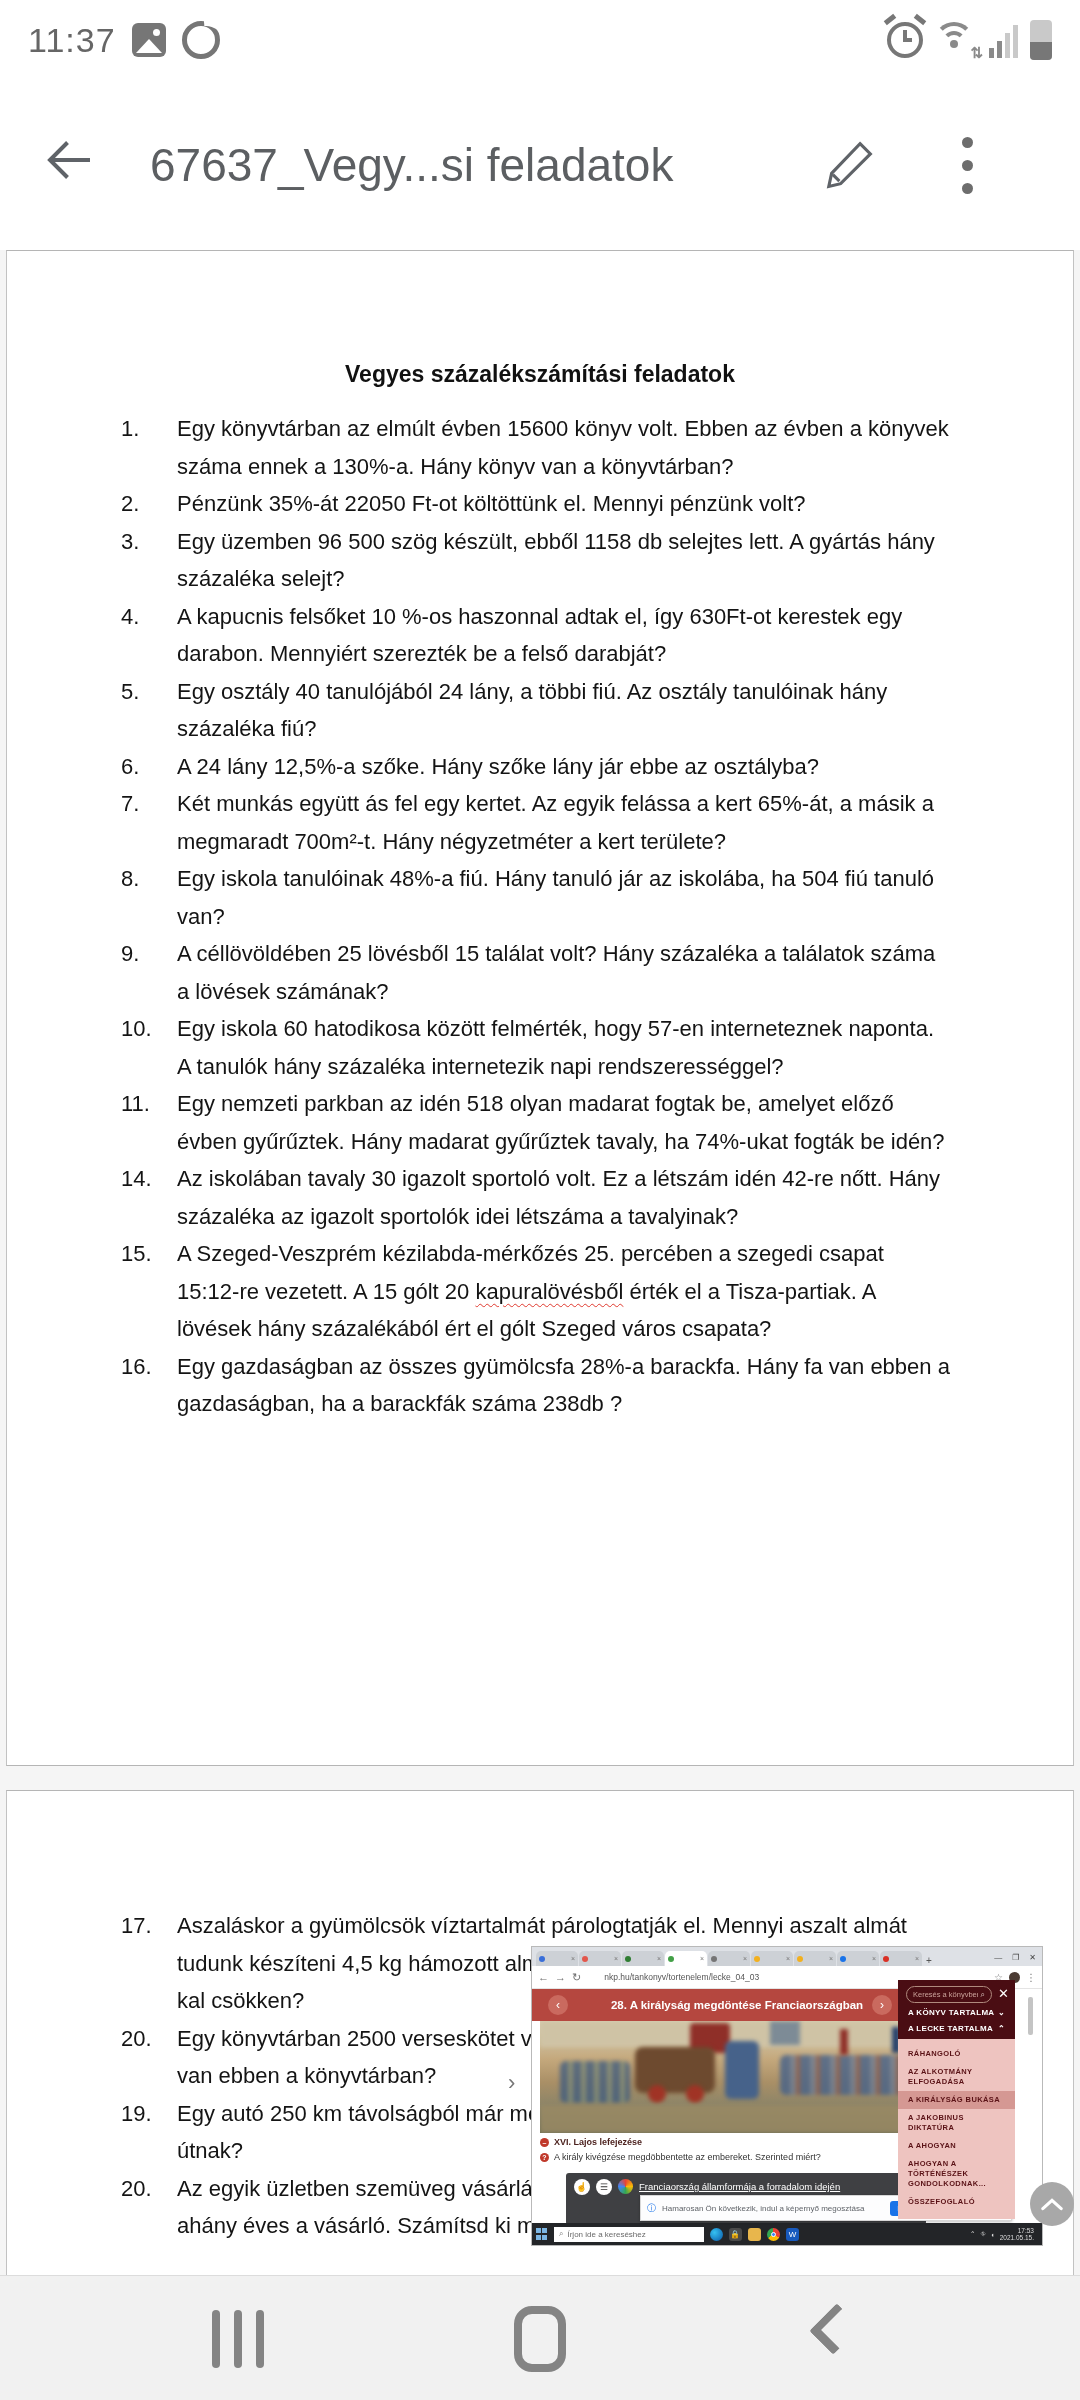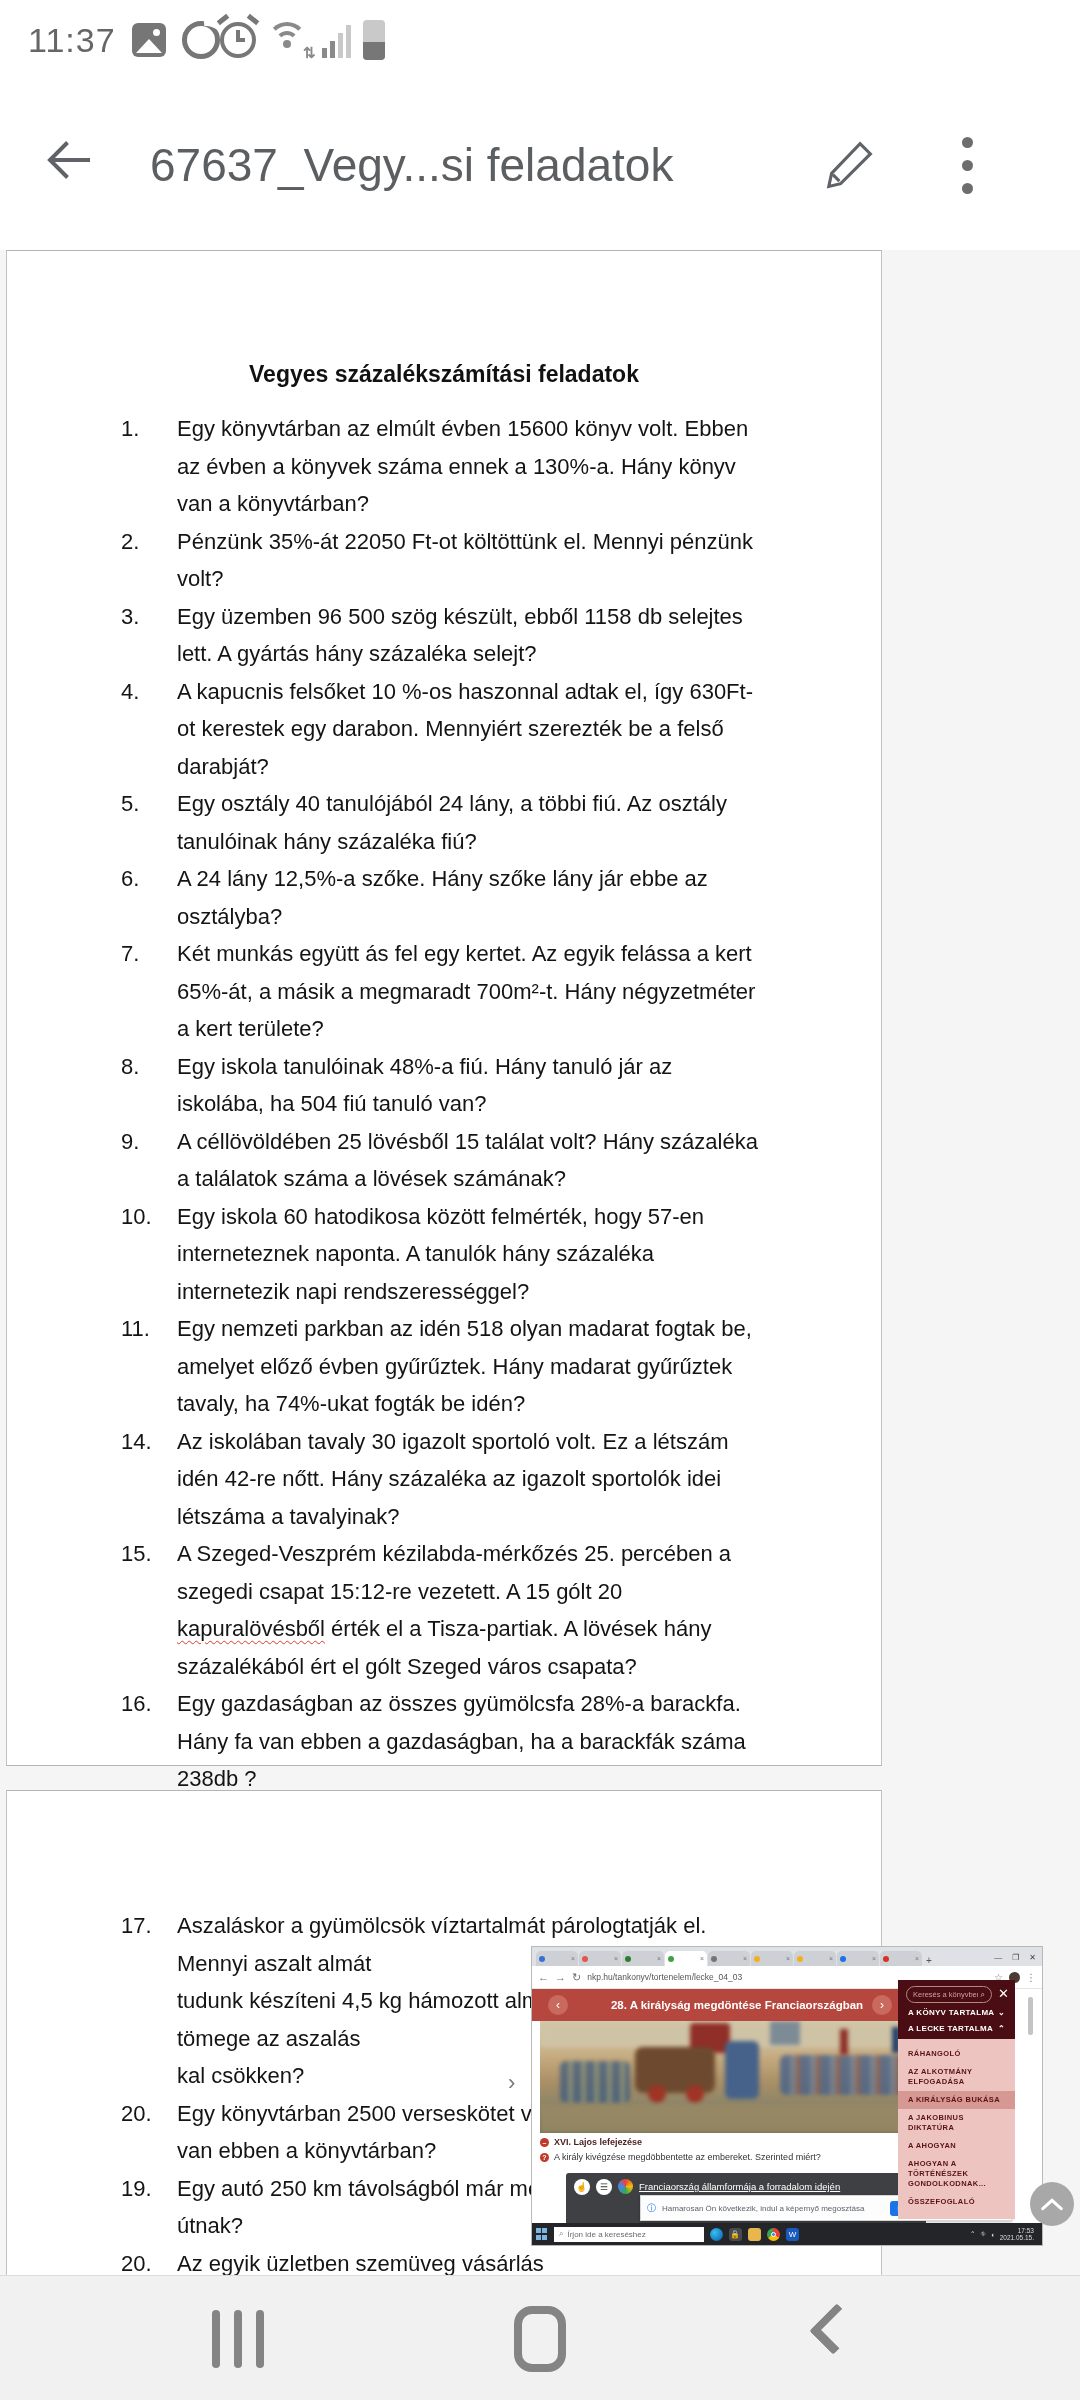--- a/index.html
+++ b/index.html
@@ -1,21 +1,21 @@
 <!DOCTYPE html>
 <html><head>
 <meta charset="utf-8">
 <style>
   * { margin:0; padding:0; box-sizing:border-box; }
   html,body { background:#ccc; }
   body { font-family:"Liberation Sans", sans-serif; }
   .phone { position:relative; width:1080px; height:2400px; background:#fff; overflow:hidden; margin:0 auto; }
 
   
-  .statusbar { position:absolute; top:0; left:0; width:1080px; height:80px; display:flex; align-items:center; padding:0 28px; color:#6d6d6d; }
+  .statusbar { position:absolute; top:0; left:0; width:1080px; height:80px; display:flex; align-items:center; justify-content:space-between; padding:0 28px; color:#6d6d6d; }
   .sb-left { display:flex; align-items:center; gap:16px; }
   .sb-time { font-size:34px; color:#666; letter-spacing:1px; }
   .sb-right { display:flex; align-items:center; gap:12px; }
   .ic-gallery { width:34px; height:34px; background:#767676; border-radius:6px; position:relative; overflow:hidden; }
   .ic-gallery:before { content:""; position:absolute; left:4px; bottom:4px; border-left:13px solid transparent; border-right:13px solid transparent; border-bottom:14px solid #fff; }
   .ic-gallery:after { content:""; position:absolute; right:6px; top:6px; width:7px; height:7px; border-radius:50%; background:#fff; }
   .ic-ring { width:38px; height:38px; border:5px solid #767676; border-radius:50%; position:relative; }
   .ic-ring:before { content:""; position:absolute; left:-5px; top:-5px; width:38px; height:38px; border-radius:50%; border:5px solid transparent; border-top-color:#fff; transform:rotate(40deg); }
   .ic-alarm { width:36px; height:36px; border:4px solid #777; border-radius:50%; position:relative; }
   .ic-alarm:before { content:""; position:absolute; left:12px; top:4px; width:4px; height:11px; background:#777; }
@@ -40,21 +40,21 @@
   .appbar { position:absolute; top:80px; left:0; width:1080px; height:170px; background:#fff; display:flex; align-items:center; }
   .ab-back { margin-left:40px; width:70px; height:70px; position:relative; }
   .ab-back svg { width:60px; height:60px; }
   .ab-title { font-size:46px; color:#5c5f62; margin-left:40px; width:560px; white-space:nowrap; overflow:hidden; }
   .ab-edit { margin-left:110px; }
   .ab-menu { margin-left:80px; display:flex; flex-direction:column; gap:12px; }
   .ab-menu i { width:11px; height:11px; border-radius:50%; background:#6d6d6d; }
 
   
   .content { position:absolute; top:250px; left:0; width:1080px; height:2025px; background:#f5f5f5; }
-  .page { position:absolute; left:6px; width:876px; background:#fff; border:1px solid #b5b5b5; border-left-color:#c2c2c2; border-right-color:#c2c2c2; }
+  .page { position:absolute; left:6px; width:1068px; background:#fff; border:1px solid #b5b5b5; border-left-color:#c2c2c2; border-right-color:#c2c2c2; }
   .page1 { top:0; height:1516px; }
   .page2 { top:1540px; height:485px; border-bottom:none; }
   .doc-title { margin-top:110px; text-align:center; font-weight:bold; font-size:23px; color:#111; }
   .plist { margin-top:22px; padding-left:114px; padding-right:122px; }
   .plist2 { margin-top:0; padding-top:116px; }
   .problem { display:flex; font-size:22px; line-height:37.5px; color:#141414; }
   .pnum { flex:0 0 56px; }
   .ptext { flex:1; }
   .wavy { text-decoration:underline; text-decoration-style:wavy; text-decoration-color:#e03a2f; text-decoration-thickness:1px; text-underline-offset:4px; }
 
@@ -62,21 +62,21 @@
   .shot { position:absolute; left:531px; top:1946px; width:512px; height:300px; background:#fff; border:1px solid #b9b9b9; z-index:4; font-family:"Liberation Sans", sans-serif; }
   .tabstrip { position:absolute; top:0; left:0; right:0; height:19px; background:#dee1e6; display:flex; align-items:flex-end; padding-left:4px; }
   .tab { width:42px; height:15px; background:#cdd1d6; border-radius:5px 5px 0 0; margin-right:1px; display:flex; align-items:center; padding:0 3px; gap:2px; }
   .tab.active { background:#fff; }
   .tab .fav { width:6px; height:6px; border-radius:50%; flex:0 0 6px; }
   .tab .tx { font-size:7px; color:#777; margin-left:auto; }
   .newtab { font-size:10px; color:#555; margin-left:3px; }
   .winctl { margin-left:auto; display:flex; gap:10px; padding:0 6px 4px 0; font-size:8px; color:#444; }
   .addrbar { position:absolute; top:19px; left:0; right:0; height:23px; background:#fff; border-bottom:1px solid #e4e4e4; display:flex; align-items:center; padding:0 6px; gap:6px; }
   .addrbar .nav { color:#6d6d6d; font-size:11px; }
-  .addrbar .url { font-size:8.5px; color:#555; margin-left:0; flex:1; white-space:nowrap; overflow:hidden; }
+  .addrbar .url { font-size:8.5px; color:#555; margin-left:17px; flex:1; white-space:nowrap; overflow:hidden; }
   .addrbar .star { color:#777; font-size:10px; }
   .addrbar .avatar { width:11px; height:11px; border-radius:50%; background:#4b3b33; }
   .banner { position:absolute; top:42px; left:0; right:0; height:32px; background:#b5473f; display:flex; align-items:center; }
   .bcirc { width:20px; height:20px; border-radius:50%; background:#ca6a5f; color:#fff; font-size:12px; display:flex; align-items:center; justify-content:center; }
   .bcirc.l { margin-left:16px; } .bcirc.r { position:absolute; right:150px; }
   .btitle { position:absolute; left:60px; width:290px; text-align:center; color:#fff; font-weight:bold; font-size:11.5px; }
   .painting { position:absolute; top:74px; left:8px; width:412px; height:112px; overflow:hidden;
     background:linear-gradient(180deg,#d9cfb4 0%,#cdbd9a 18%,#c4a87c 34%,#a98f66 55%,#8c8468 75%,#6a6d55 100%); }
   .blob { position:absolute; filter:blur(2px); }
   .captions { position:absolute; top:190px; left:8px; width:400px; }

